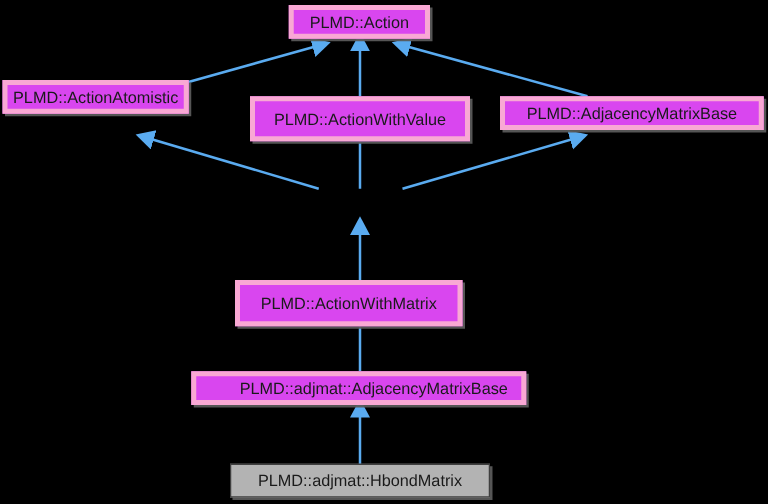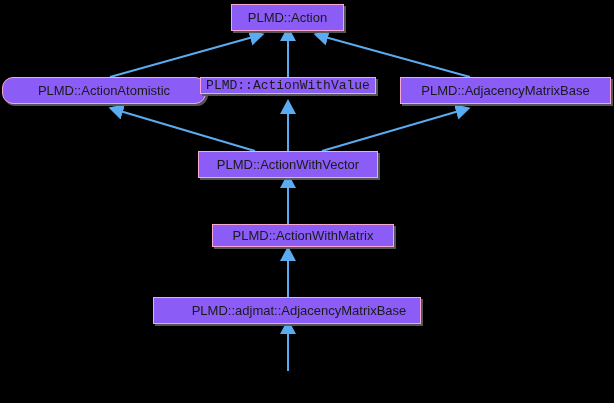--- a/index.html
+++ b/index.html
@@ -19,22 +19,22 @@
     position: absolute;
     left: 0;
     top: 0;
     width: 614px;
     height: 403px;
     pointer-events: none;
   }
   .node {
     position: absolute;
     box-sizing: border-box;
-    background: #8b5cf6;
-    border: 1px solid #f9a8d4;
+    background: #d946ef;
+    border: 4px solid #f9a8d4;
     color: #1a1a1a;
     font-size: 13px;
     line-height: 1;
     display: flex;
     align-items: center;
     justify-content: center;
     white-space: nowrap;
     box-shadow: 2px 2px 0 rgba(90,90,90,0.95);
     z-index: 2;
   }
@@ -76,38 +76,38 @@
 
     <line x1="288" y1="297" x2="288" y2="258" stroke="#5aabf0" stroke-width="2" marker-end="url(#arrowhead)"></line>
 
     <line x1="288" y1="371" x2="288" y2="331" stroke="#5aabf0" stroke-width="2" marker-end="url(#arrowhead)"></line>
   </svg>
 
   <div class="node" style="left: 231px; top: 4px; width: 113px; height: 27px;">
     <span class="node-label">PLMD::Action</span>
   </div>
 
-  <div class="node" style="left: 2px; top: 77px; width: 204px; height: 27px; border-radius: 11px;">
+  <div class="node" style="left: 2px; top: 64px; width: 149px; height: 27px;">
     <span class="node-label">PLMD::ActionAtomistic</span>
   </div>
 
-  <div class="node" style="left: 200px; top: 77px; width: 176px; height: 17px; font-family: Liberation Mono, monospace;">
+  <div class="node" style="left: 200px; top: 77px; width: 176px; height: 36px;">
     <span class="node-label">PLMD::ActionWithValue</span>
   </div>
 
   <div class="node" style="left: 400px; top: 77px; width: 211px; height: 27px;">
     <span class="node-label">PLMD::AdjacencyMatrixBase</span>
   </div>
 
-  <div class="node" style="left: 198px; top: 151px; width: 180px; height: 27px;">
-    <span class="node-label">PLMD::ActionWithVector</span>
-  </div>
 
-  <div class="node" style="left: 212px; top: 224px; width: 182px; height: 23px;">
+  <div class="node" style="left: 188px; top: 224px; width: 182px; height: 37px;">
     <span class="node-label">PLMD::ActionWithMatrix</span>
   </div>
 
   <div class="node" style="left: 153px; top: 297px; width: 268px; height: 27px; padding-left: 24px;">
     <span class="node-label">PLMD::adjmat::AdjacencyMatrixBase</span>
   </div>
 
+  <div class="node highlight" style="left: 184px; top: 371px; width: 208px; height: 27px;">
+    <span class="node-label">PLMD::adjmat::HbondMatrix</span>
+  </div>
 
 </div>
 
 </body></html>

